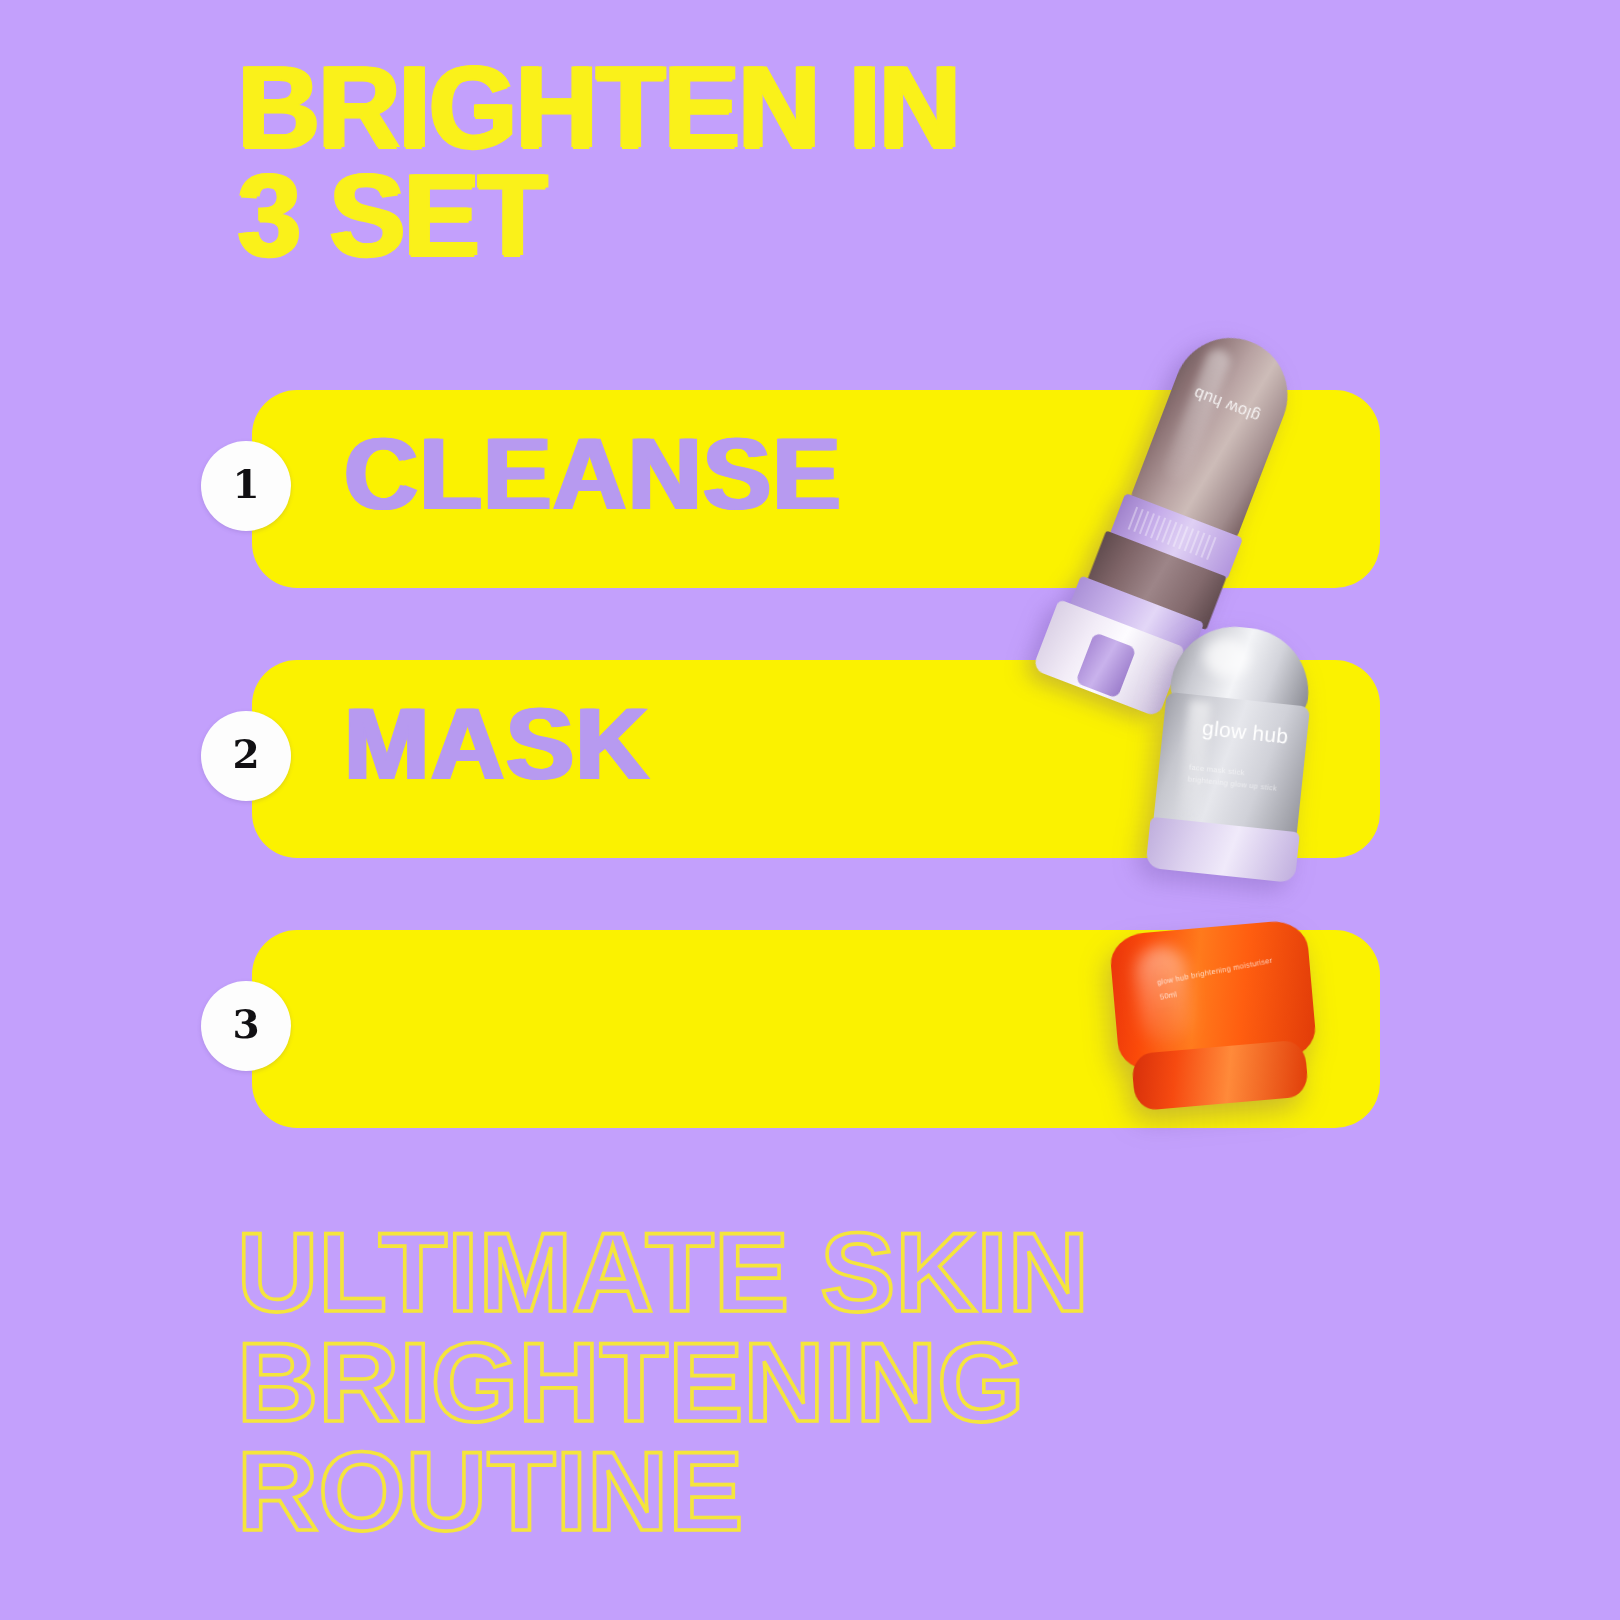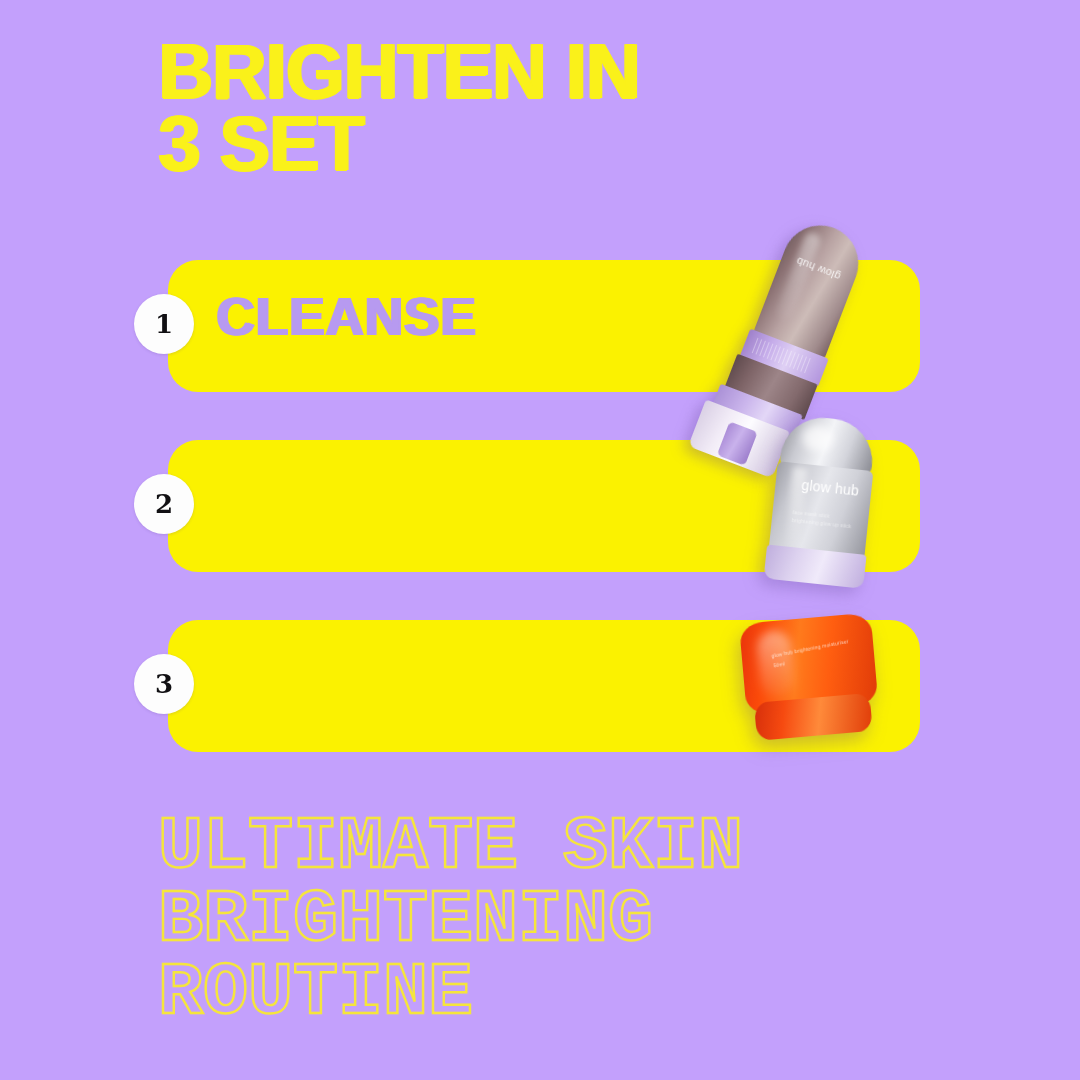--- a/index.html
+++ b/index.html
@@ -83,42 +83,42 @@
   .badge span {
     font-family: "DejaVu Serif", serif;
     font-weight: 700;
     font-size: 26px;
     color: #111013;
     line-height: 1;
   }
 
   .step-label {
     position: absolute;
-    left: 216px;
+    left: 229px;
     top: 0;
     height: 112px;
     display: flex;
     align-items: center;
     color: #b79af0;
     font-family: "Liberation Sans", sans-serif;
     font-weight: 700;
-    font-size: 53px;
+    font-size: 68px;
     letter-spacing: 1px;
     text-transform: uppercase;
     z-index: 3;
     text-shadow: 2px 0 0 #b79af0, -1px 0 0 #b79af0;
   }
 
   
   .outline-text {
     position: absolute;
     left: 158px;
     top: 812px;
     width: 820px;
-    font-family: Liberation Mono, monospace;
+    font-family: Liberation Sans, sans-serif;
     font-weight: 700;
     font-size: 75px;
     line-height: 0.97;
     letter-spacing: 0px;
     text-transform: uppercase;
     color: transparent;
     -webkit-text-stroke: 2.4px #f5e53c;
     white-space: pre-line;
     transform: scaleX(1.0);
     transform-origin: left top;
@@ -373,20 +373,21 @@
     <div class="step-row r0">
       <div class="pill"></div>
       <div class="step-label">CLEANSE</div>
       <div class="badge">
         <span>1</span>
       </div>
     </div>
 
     <div class="step-row r1">
       <div class="pill"></div>
+      <div class="step-label">MASK</div>
       <div class="badge">
         <span>2</span>
       </div>
     </div>
 
     <div class="step-row r2">
       <div class="pill"></div>
       <div class="badge">
         <span>3</span>
       </div>

